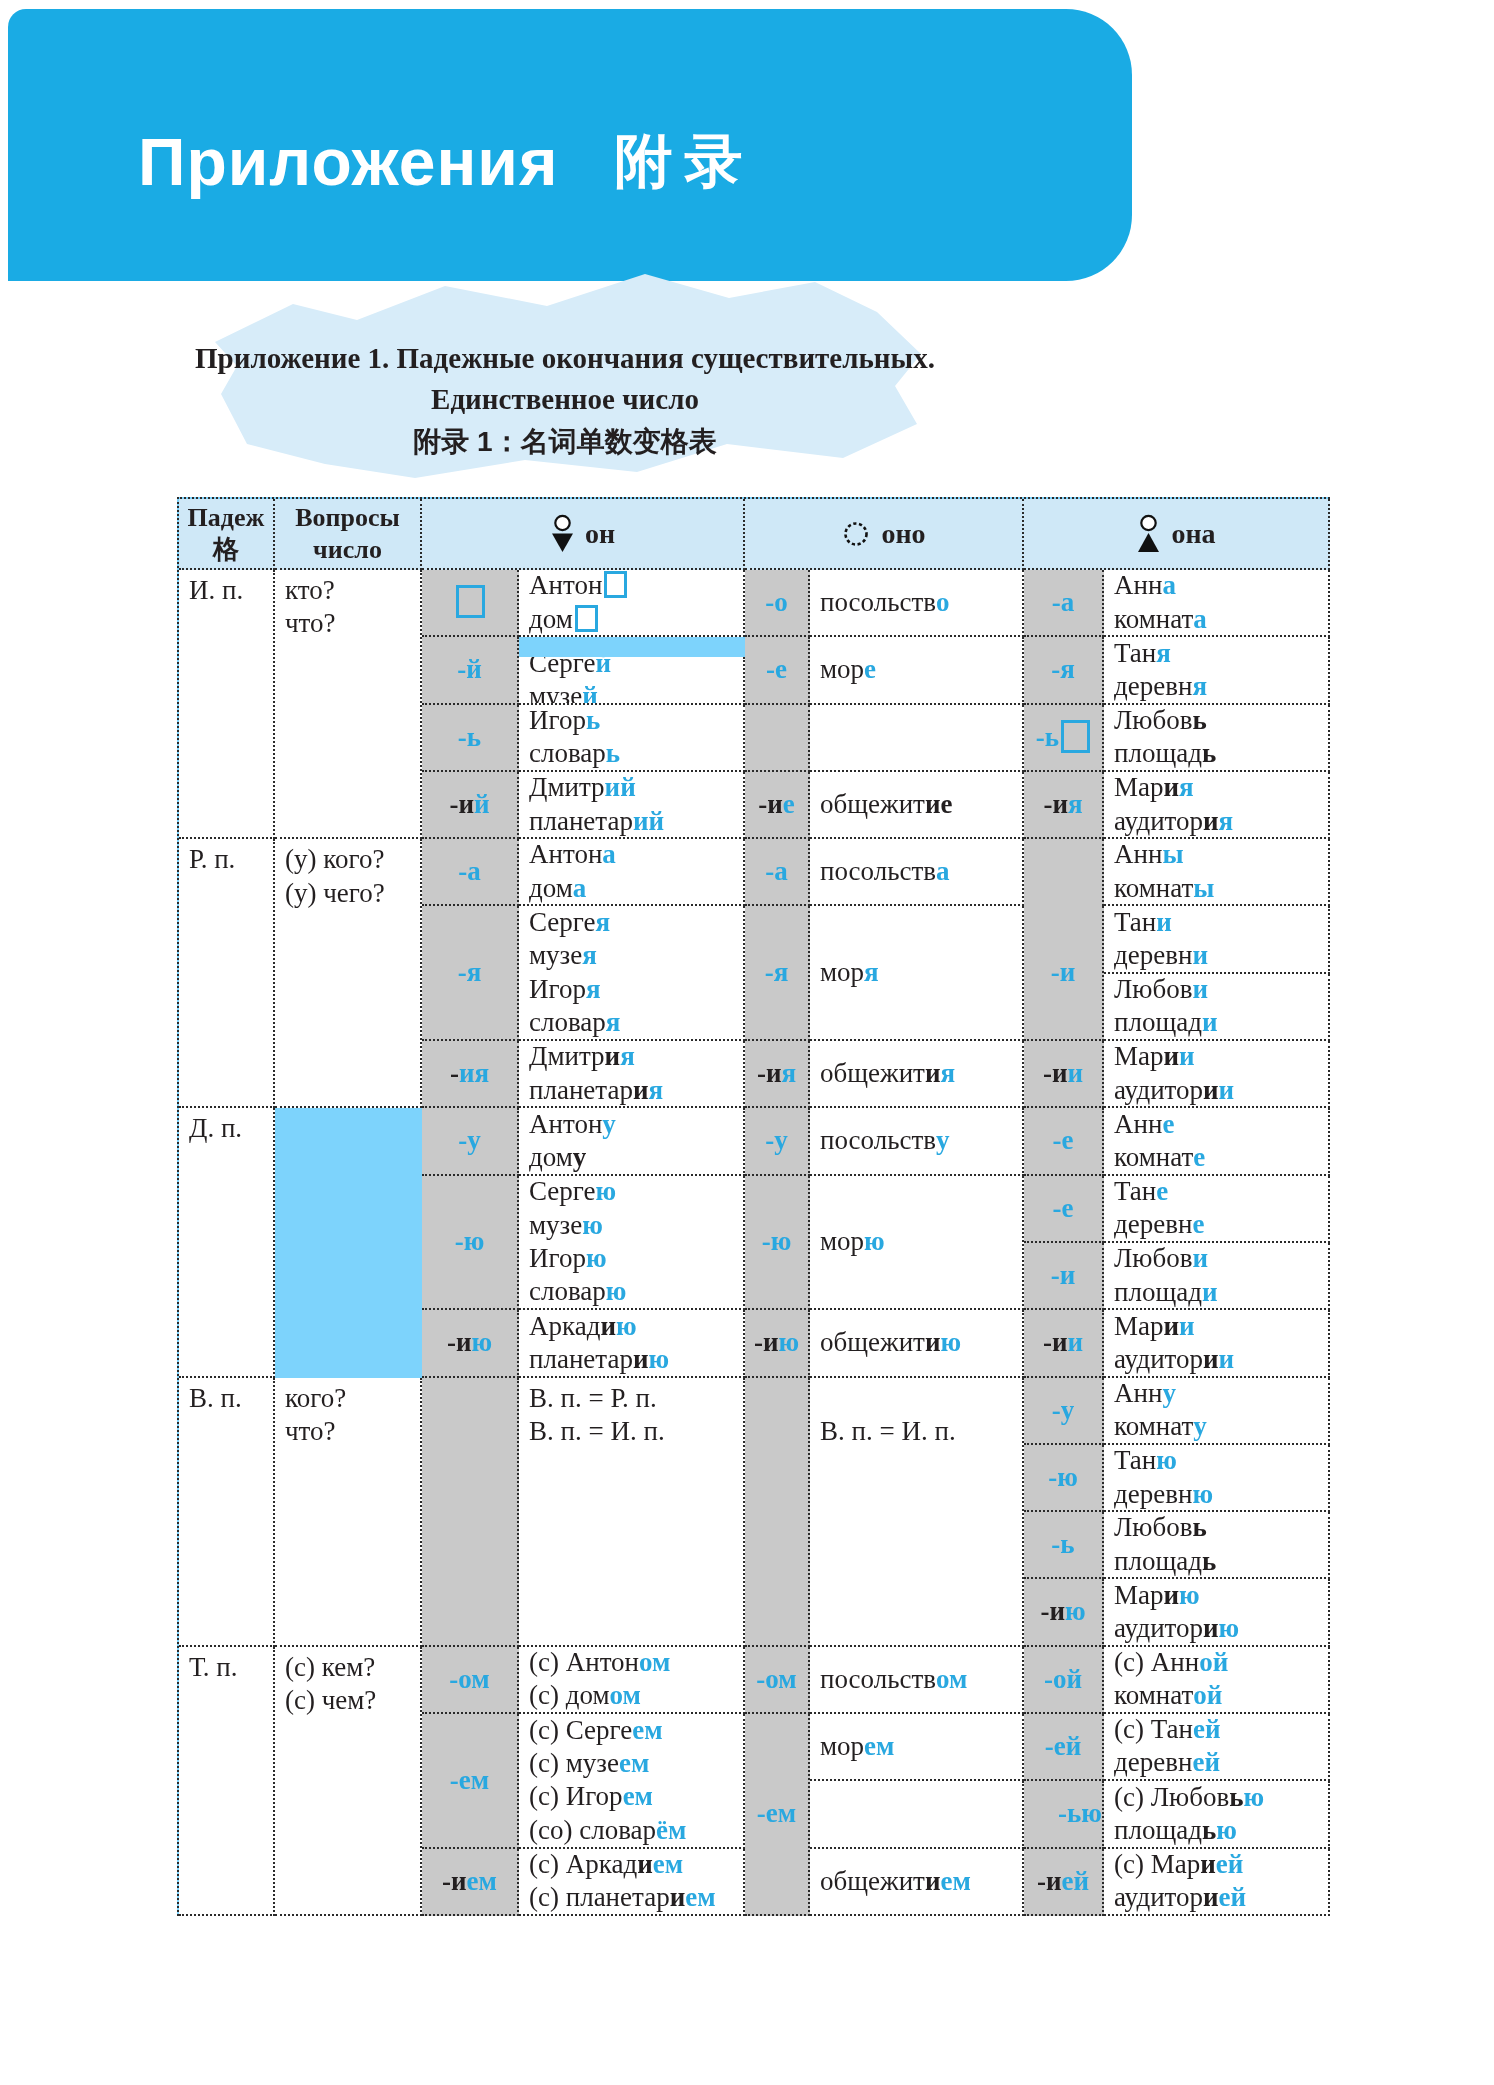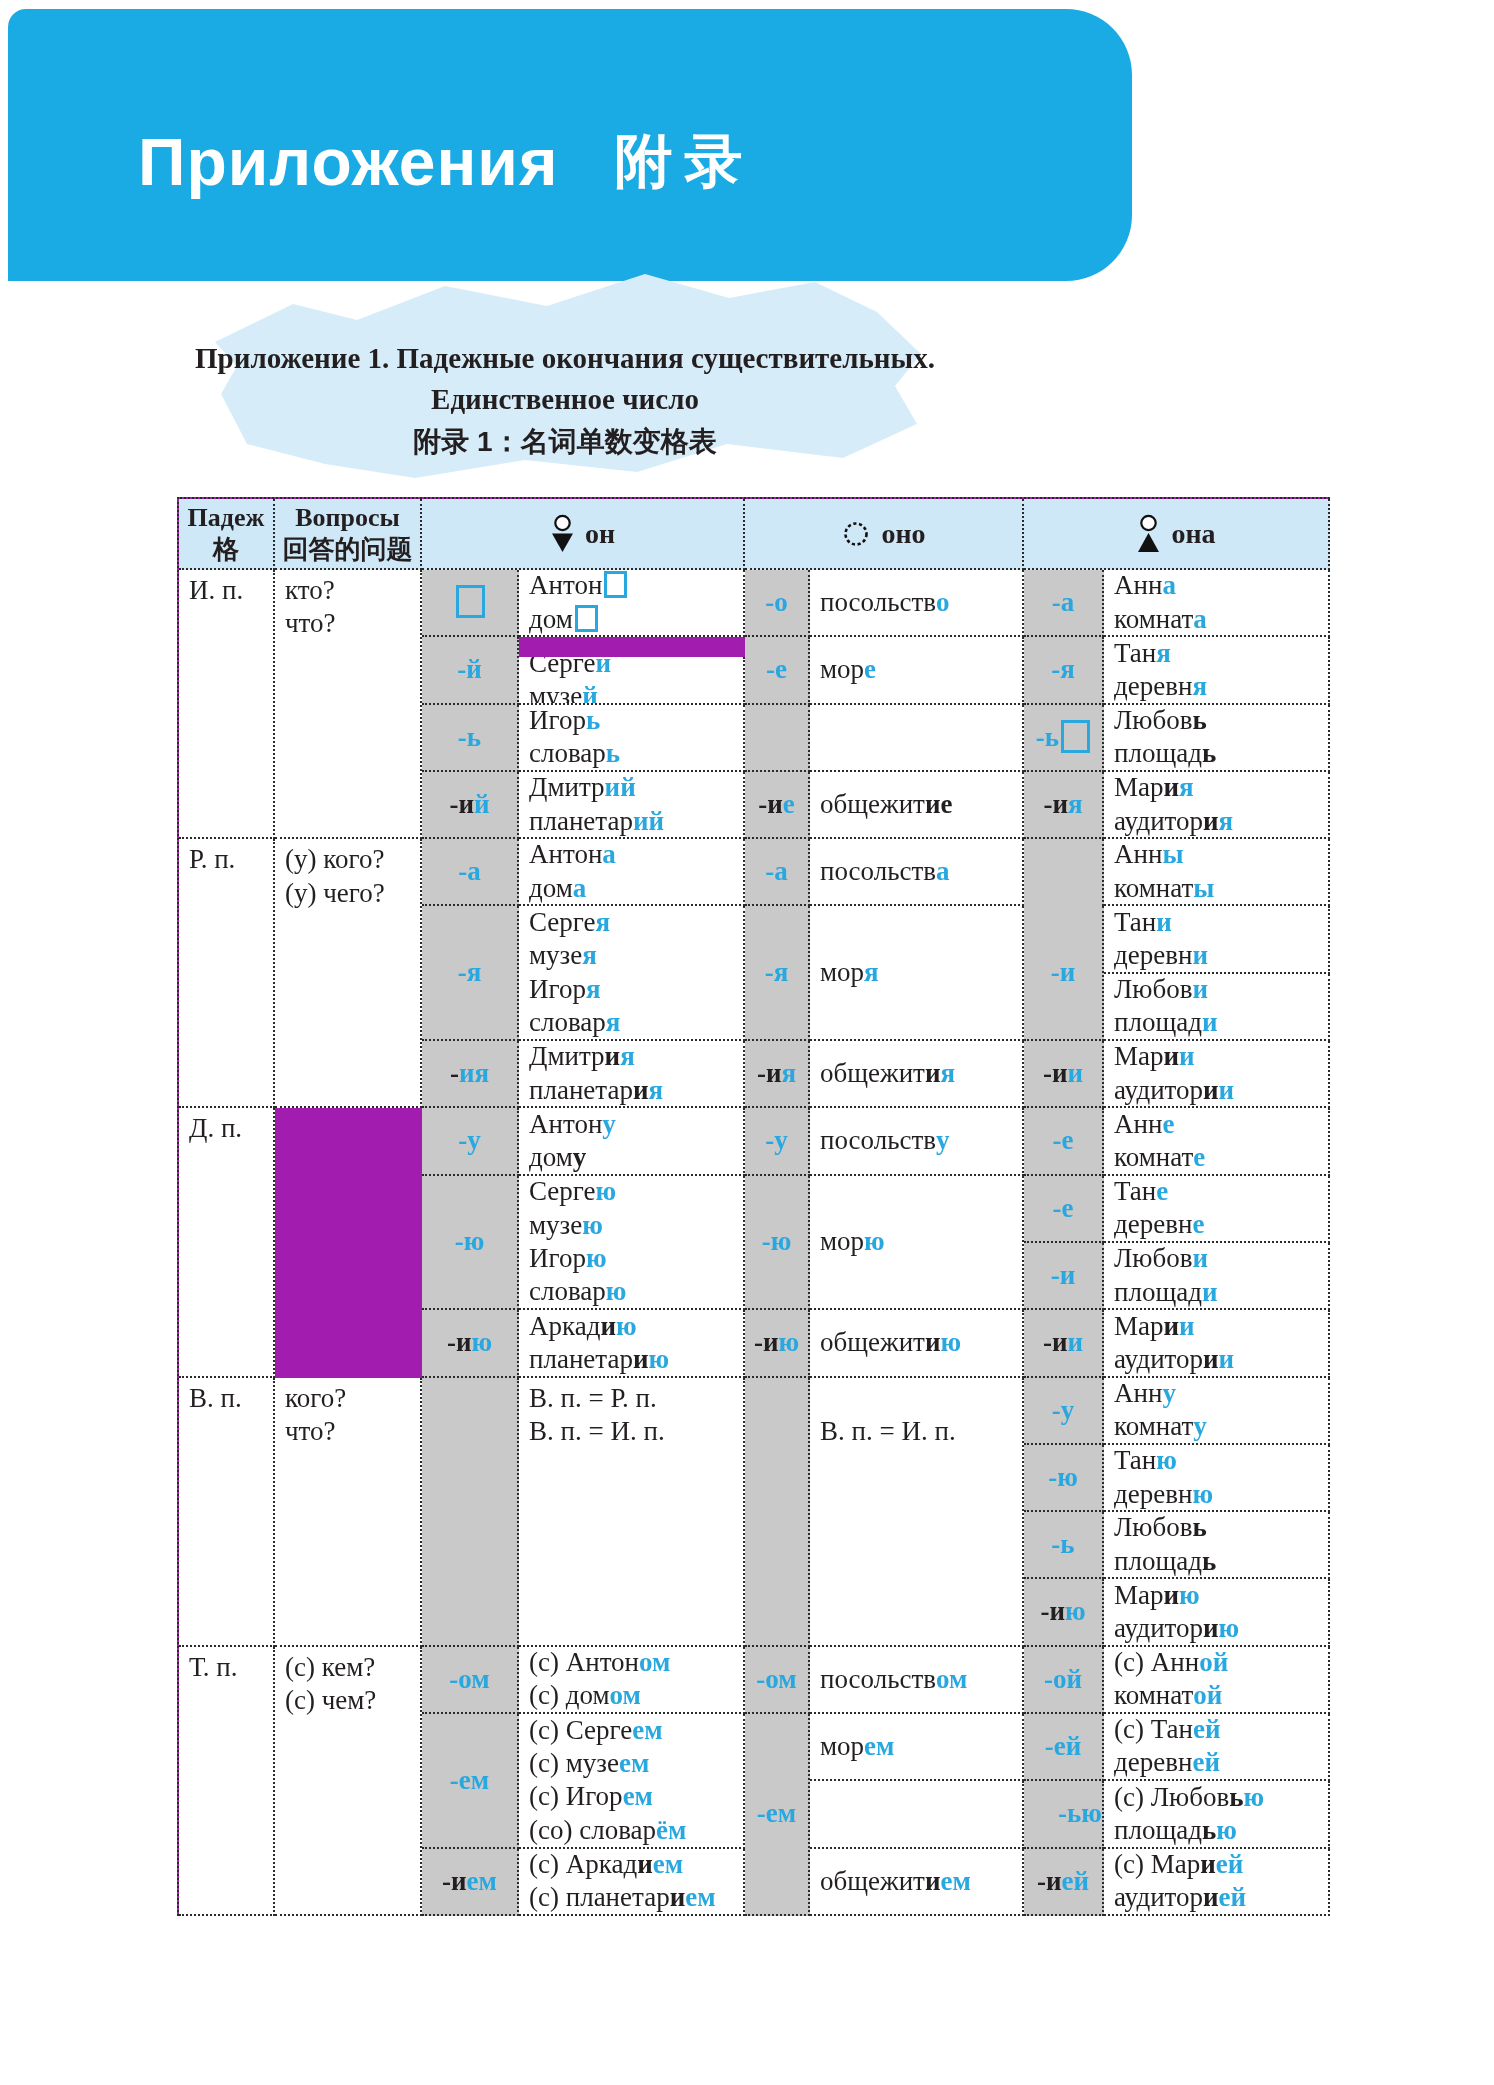--- a/index.html
+++ b/index.html
@@ -39,21 +39,21 @@
     font-size:28px;font-weight:bold;line-height:44px;
   }
   
   .tbl{
     position:absolute;left:177px;top:497px;
     display:grid;
     grid-template-columns:96px 147px 97px 226px 65px 214px 80px 226px;
     grid-template-rows:71px repeat(20,67.3px);
     border-left:2px dotted var(--bd);
     border-top:2px dotted var(--bd);
-    background:#a21caf;
+    background:#7dd3fc;
   }
   .cell{
     border-right:2px dotted var(--bd);
     border-bottom:2px dotted var(--bd);
     box-sizing:border-box;
     display:flex;flex-direction:column;justify-content:center;
     overflow:hidden;
   }
   .cell.nbb{border-bottom:none;}
   .hdr{
@@ -96,21 +96,21 @@
   <div class="h3">附录 1：名词单数变格表</div>
 </div>
 
 <div class="tbl" id="tbl">
   <div class="cell hdr" style="grid-row:1;grid-column:1">
     <span>Падеж</span>
     <span>格</span>
   </div>
   <div class="cell hdr" style="grid-row:1;grid-column:2">
     <span>Вопросы</span>
-    <span>回答的问题</span>
+    <span>число</span>
   </div>
   <div class="cell hdr h-gender" style="grid-row:1;grid-column:3 / span 2">
     <span class="icon">
       <svg width="25" height="40" viewBox="0 0 25 40">
         <circle cx="12.5" cy="9" r="7.2" fill="#fff" stroke="#111" stroke-width="2.2"></circle>
         <path d="M2 19.5 H23 L12.5 38 Z" fill="#111"></path>
       </svg>
     </span>
     <span>он</span>
   </div>

